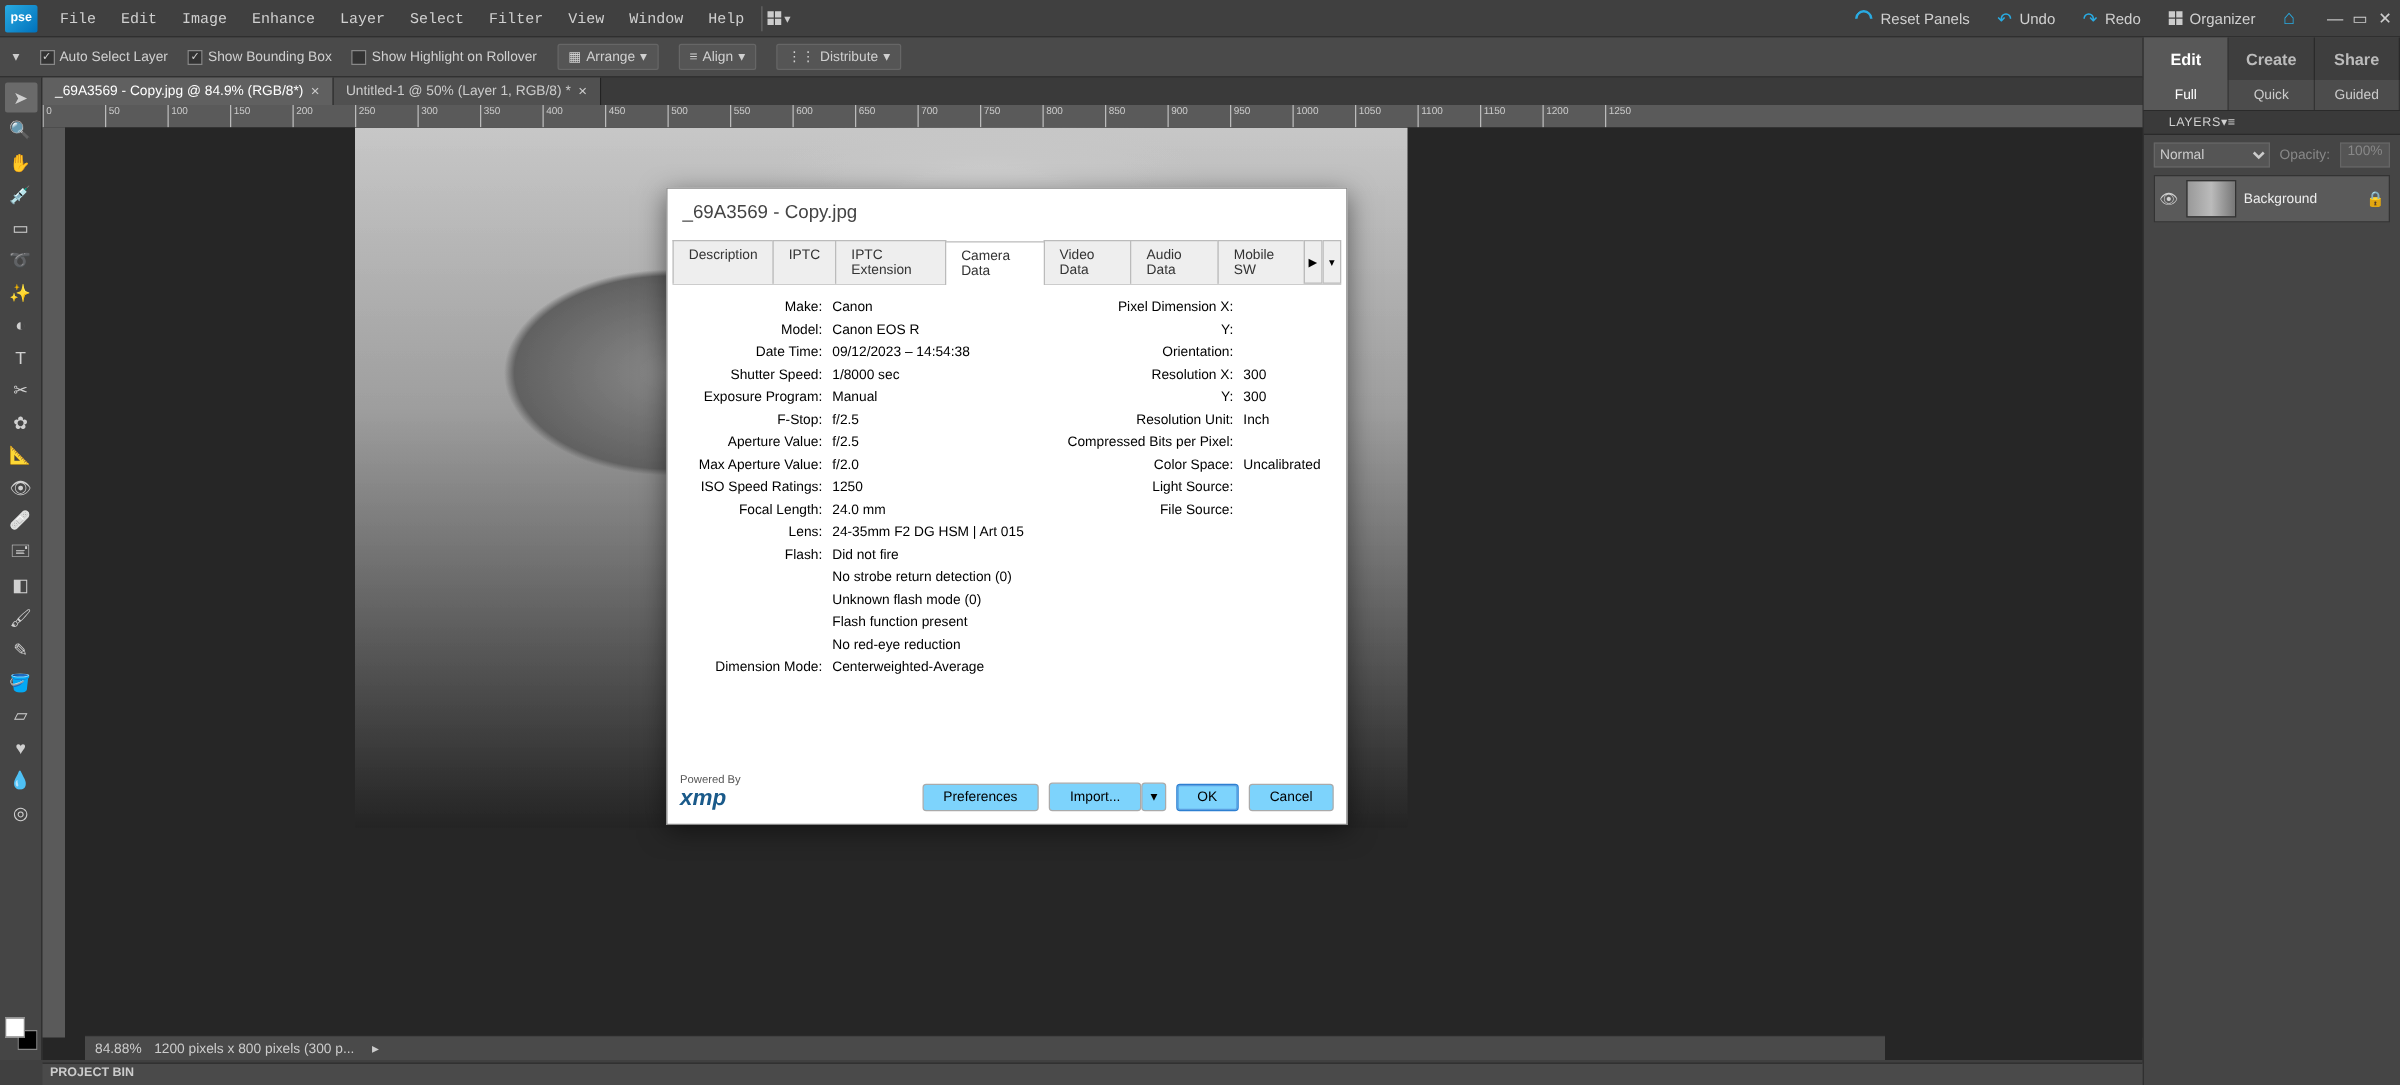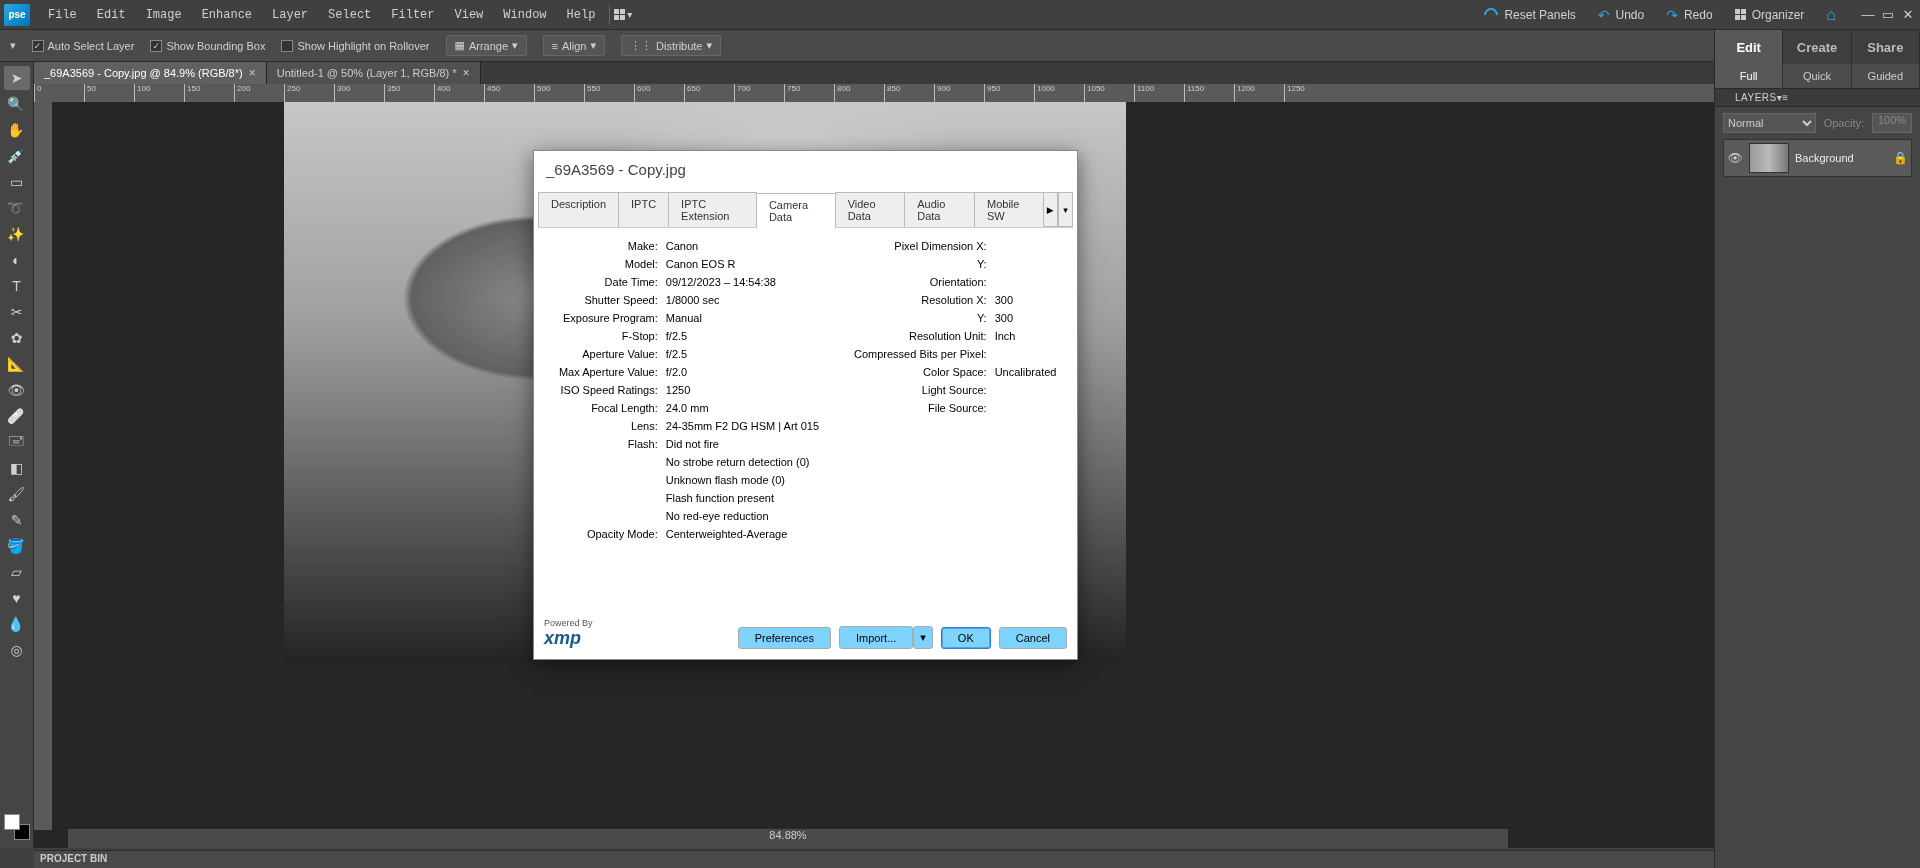--- a/index.html
+++ b/index.html
@@ -69,21 +69,21 @@
 .canvas-holder { position:absolute; top:40px; left:18px; right:0; bottom:18px; background:#262626; overflow:hidden;}
 .photo { position:absolute; top:0; left:232px; width:842px; height:560px; background:
   radial-gradient(ellipse at 30% 35%, #888 0%, #666 15%, transparent 16%),
   radial-gradient(ellipse at 43% 38%, #aaa 0%, #777 10%, transparent 11%),
   radial-gradient(ellipse at 60% 25%, #ddd 0%, #bbb 20%, transparent 30%),
   linear-gradient(to bottom, #bbb 0%, #999 40%, #555 80%, #333 100%);
   filter:grayscale(1) contrast(1.2);
 }
 
 
-.statusbar { position:absolute; bottom:0; left:34px; right:206px; height:20px; background:#4a4a4a; border-top:1px solid #2a2a2a; display:flex; align-items:center; padding:0 8px; gap:10px; font-size:11px; color:#ccc;flex-direction:column;}
+.statusbar { position:absolute; bottom:0; left:34px; right:206px; height:20px; background:#4a4a4a; border-top:1px solid #2a2a2a; display:flex; align-items:center; padding:0 8px; gap:10px; font-size:11px; color:#ccc;}
 
 
 .dialog { position:absolute; top:150px; left:533px; width:545px; height:510px; background:#fff; color:#000; border:1px solid #888; box-shadow:0 5px 20px rgba(0,0,0,0.5); font-size:11px;}
 .dialog-title { padding:10px 12px 6px; font-size:15px; color:#444;}
 .dialog-tabs { display:flex; border-bottom:1px solid #ccc; margin:8px 4px 0;}
 .d-tab { padding:5px 12px; background:#eee; border:1px solid #bbb; border-bottom:none; margin-right:-1px; cursor:pointer; color:#333; font-size:11px;}
 .d-tab.active { background:#fff; position:relative; top:1px;}
 .d-tab-more { width:18px; display:flex; align-items:center; justify-content:center; background:#eee; border:1px solid #bbb; font-size:9px;}
 .dialog-body { padding:12px 10px; display:flex; gap:20px;}
 .d-col { display:grid; grid-template-columns:auto auto; column-gap:8px; row-gap:6px; align-content:start;}
@@ -344,21 +344,21 @@
         <div class="lbl">Flash:</div>
         <div class="val">Did not fire</div>
         <div class="lbl"></div>
         <div class="val">No strobe return detection (0)</div>
         <div class="lbl"></div>
         <div class="val">Unknown flash mode (0)</div>
         <div class="lbl"></div>
         <div class="val">Flash function present</div>
         <div class="lbl"></div>
         <div class="val">No red-eye reduction</div>
-        <div class="lbl">Opacity Mode:</div>
+        <div class="lbl">Dimension Mode:</div>
         <div class="val">Centerweighted-Average</div>
       </div>
     <div class="d-col" id="d-right">
         <div class="lbl">Pixel Dimension X:</div>
         <div class="val"></div>
         <div class="lbl">Y:</div>
         <div class="val"></div>
         <div class="lbl">Orientation:</div>
         <div class="val"></div>
         <div class="lbl">Resolution X:</div>

